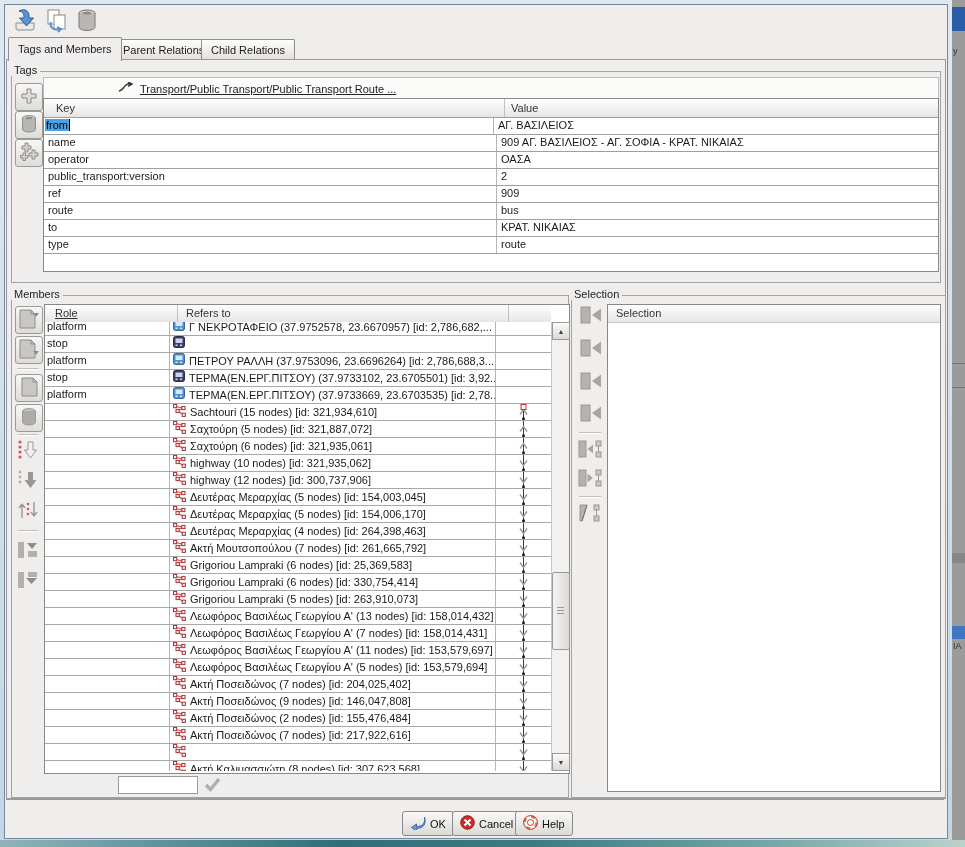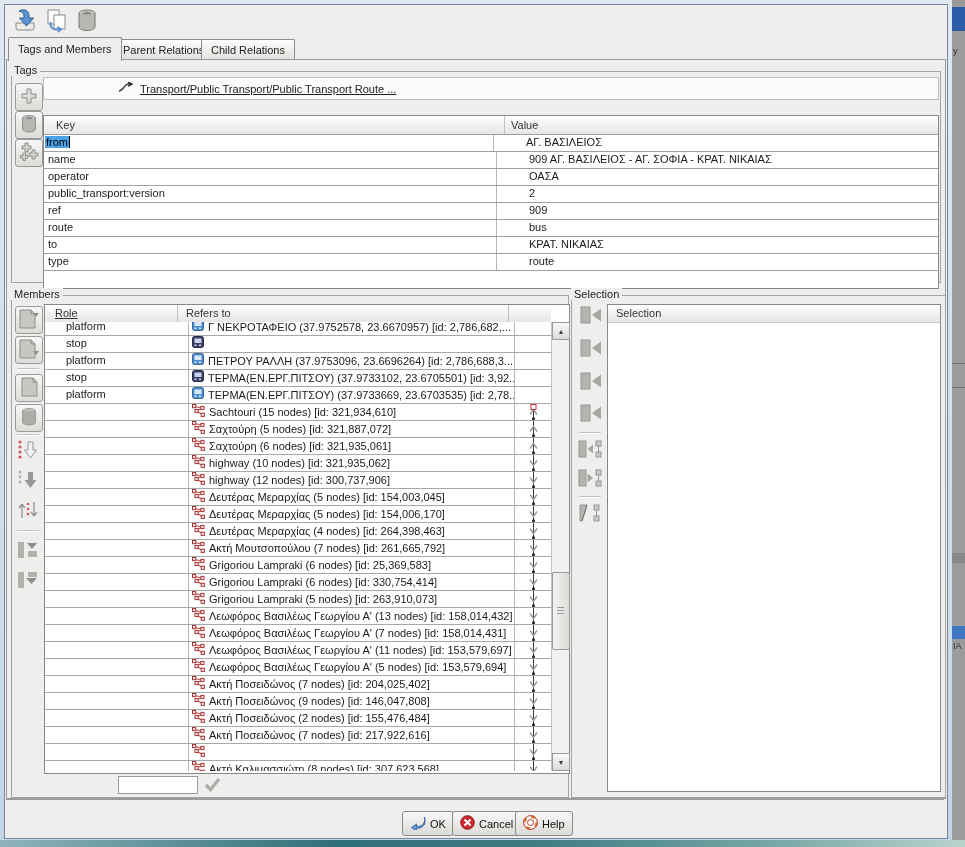--- a/index.html
+++ b/index.html
@@ -28,42 +28,42 @@
   .group-border{position:absolute;border:1px solid #a3a3a3;}
   .group-label{position:absolute;background:#f0eeed;padding:0 3px;z-index:3;color:#222;}
   .sqbtn{position:absolute;width:26px;height:26px;background:linear-gradient(#f8f7f6,#dedcd8);
     border:1px solid #9a9a9a;border-radius:3px;display:flex;align-items:center;justify-content:center;cursor:pointer;}
   .flatbtn{position:absolute;display:flex;align-items:center;justify-content:center;cursor:pointer;}
   .vsep{position:absolute;height:1px;background:#c2c0bd;box-shadow:0 1px 0 #fff;}
   
   .preset-row{position:absolute;left:43px;top:77px;width:894px;height:21px;background:#fbfbfa;
     border:1px solid #bdbdbd;display:flex;align-items:center;}
   .preset-row .plabel{margin-left:96px;color:#222;text-decoration:underline;}
-  .tags-table{position:absolute;left:43px;top:98px;width:894px;height:172px;border:1px solid #888;background:#fff;overflow:hidden;margin-top:17px;}
+  .tags-table{position:absolute;left:43px;top:98px;width:894px;height:172px;border:1px solid #888;background:#fff;overflow:hidden;}
   .thead{display:flex;height:18px;background:linear-gradient(#ffffff,#e7e5e3);border-bottom:1px solid #9f9f9f;}
   .thead .hc{line-height:18px;color:#333;}
   .thead .hc.key{width:448px;border-right:1px solid #c0c0c0;padding-left:12px;}
   .thead .hc.val{flex:1;padding-left:6px;}
-  .trow{display:flex;height:16px;border-bottom:1px solid #9f9f9f;background:#fff;gap:28px;}
+  .trow{display:flex;height:16px;border-bottom:1px solid #9f9f9f;background:#fff;}
   .tkey{width:448px;border-right:1px solid #b5b5b5;padding-left:4px;line-height:15px;overflow:hidden;white-space:nowrap;}
   .tval{flex:1;padding-left:4px;line-height:15px;overflow:hidden;white-space:nowrap;}
   .tkey.editing{padding-left:1px;}
   .selstr{background:#4aa3e8;color:#000;border-right:1.5px solid #000;padding:0 1px;}
   
   .mwrap{position:absolute;left:44px;top:304px;width:524px;height:468px;border:1px solid #888;background:#fff;}
   .mhead{position:absolute;left:0;top:0;width:506px;height:17px;display:flex;
     background:linear-gradient(#ffffff,#e7e5e3);border-bottom:1px solid #9f9f9f;}
   .mhead .hc{line-height:17px;color:#333;}
   .mhead .hc.role{width:122px;border-right:1px solid #c0c0c0;padding-left:10px;text-decoration:underline;}
   .mhead .hc.ref{width:322px;border-right:1px solid #c0c0c0;padding-left:8px;}
   .mhead .hc.lnk{flex:1;}
   .mbody{position:absolute;left:0;top:17px;width:506px;height:449px;overflow:hidden;background:#fff;}
   .mrow{display:flex;height:16px;border-bottom:1px solid #a8a8a8;}
   .mrow.clipped{margin-top:-3px;}
-  .mc-role{width:122px;border-right:1px solid #b5b5b5;padding-left:2px;line-height:15px;overflow:hidden;margin-left:19px;}
+  .mc-role{width:122px;border-right:1px solid #b5b5b5;padding-left:2px;line-height:15px;overflow:hidden;}
   .mc-ref{width:322px;border-right:1px solid #b5b5b5;padding-left:3px;line-height:15px;overflow:hidden;
     white-space:nowrap;display:flex;align-items:center;gap:4px;}
   .mc-ref svg{flex:0 0 auto;}
   .mc-link{flex:1;display:flex;justify-content:center;}
   
   .sbar{position:absolute;right:0;top:17px;width:17px;height:449px;background:#f2f1f0;border-left:1px solid #c6c6c6;}
   .sbtn{position:absolute;left:0;width:16px;height:16px;background:linear-gradient(#fbfaf9,#dcdad7);
     border:1px solid #9a9a9a;display:flex;align-items:center;justify-content:center;font-size:7px;color:#444;cursor:pointer;}
   .sthumb{position:absolute;left:0;top:250px;width:16px;height:76px;background:linear-gradient(90deg,#f4f3f2,#dddbd8);
     border:1px solid #9a9a9a;border-radius:2px;cursor:pointer;}

